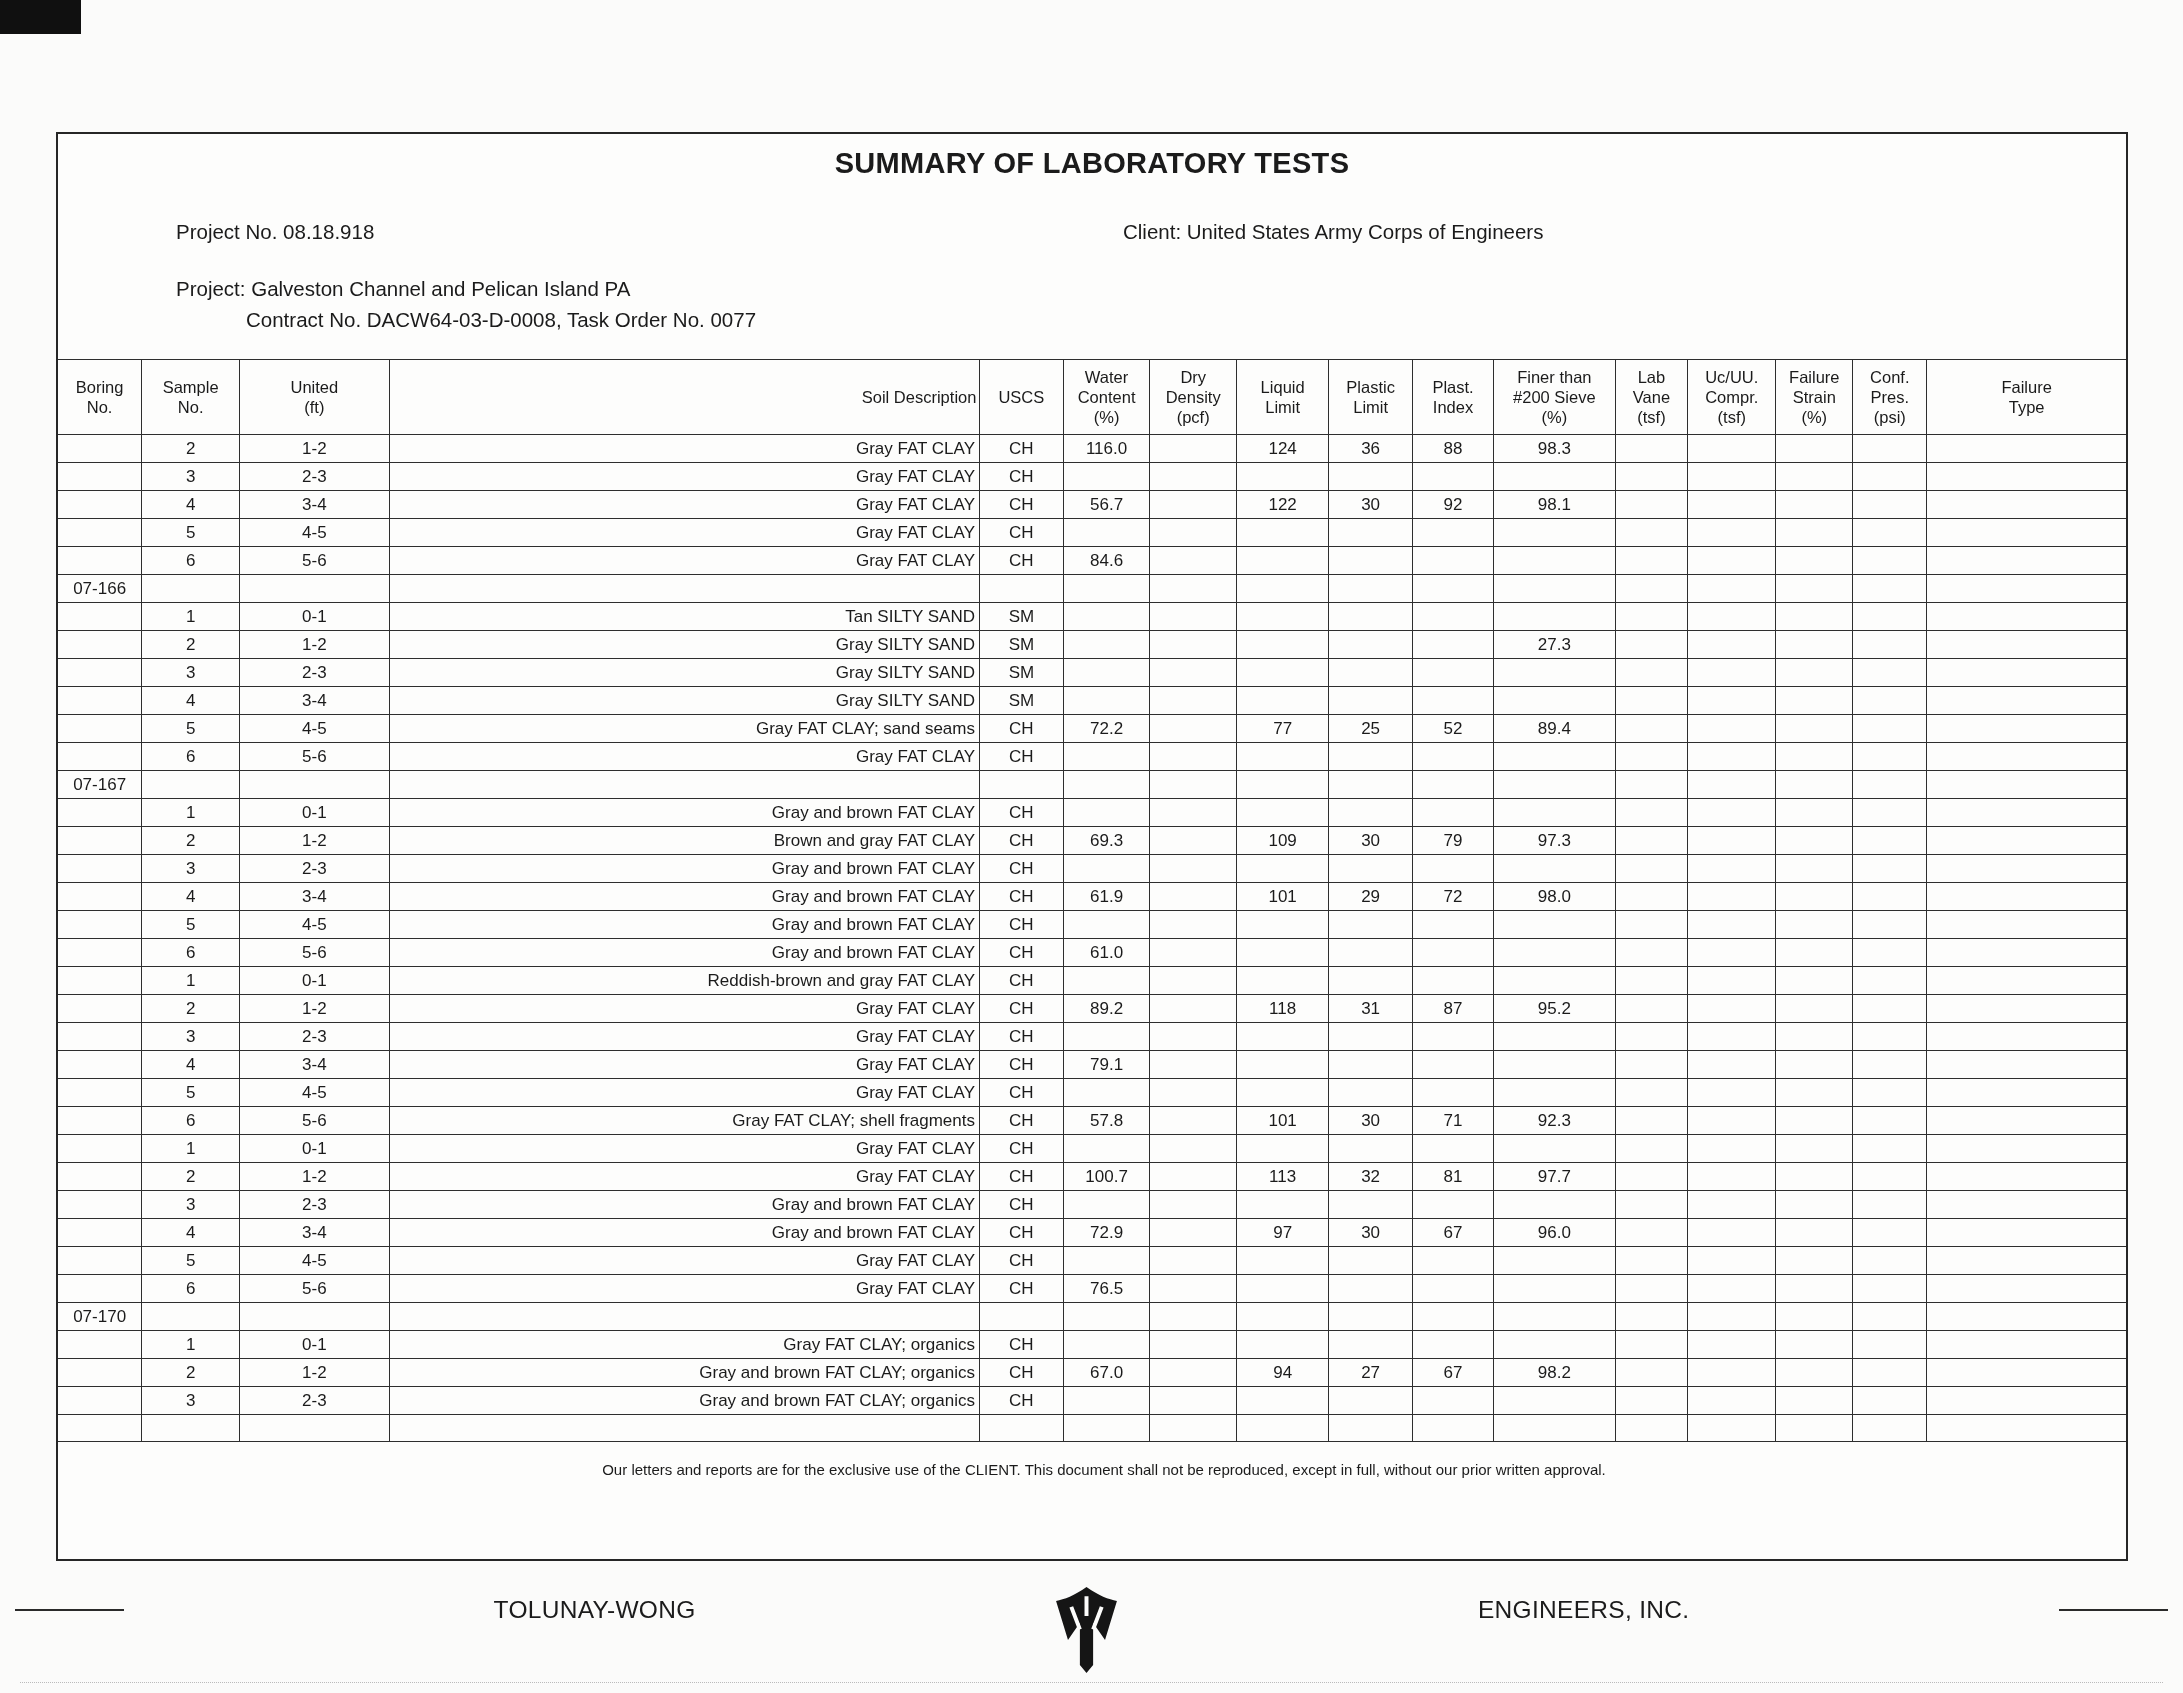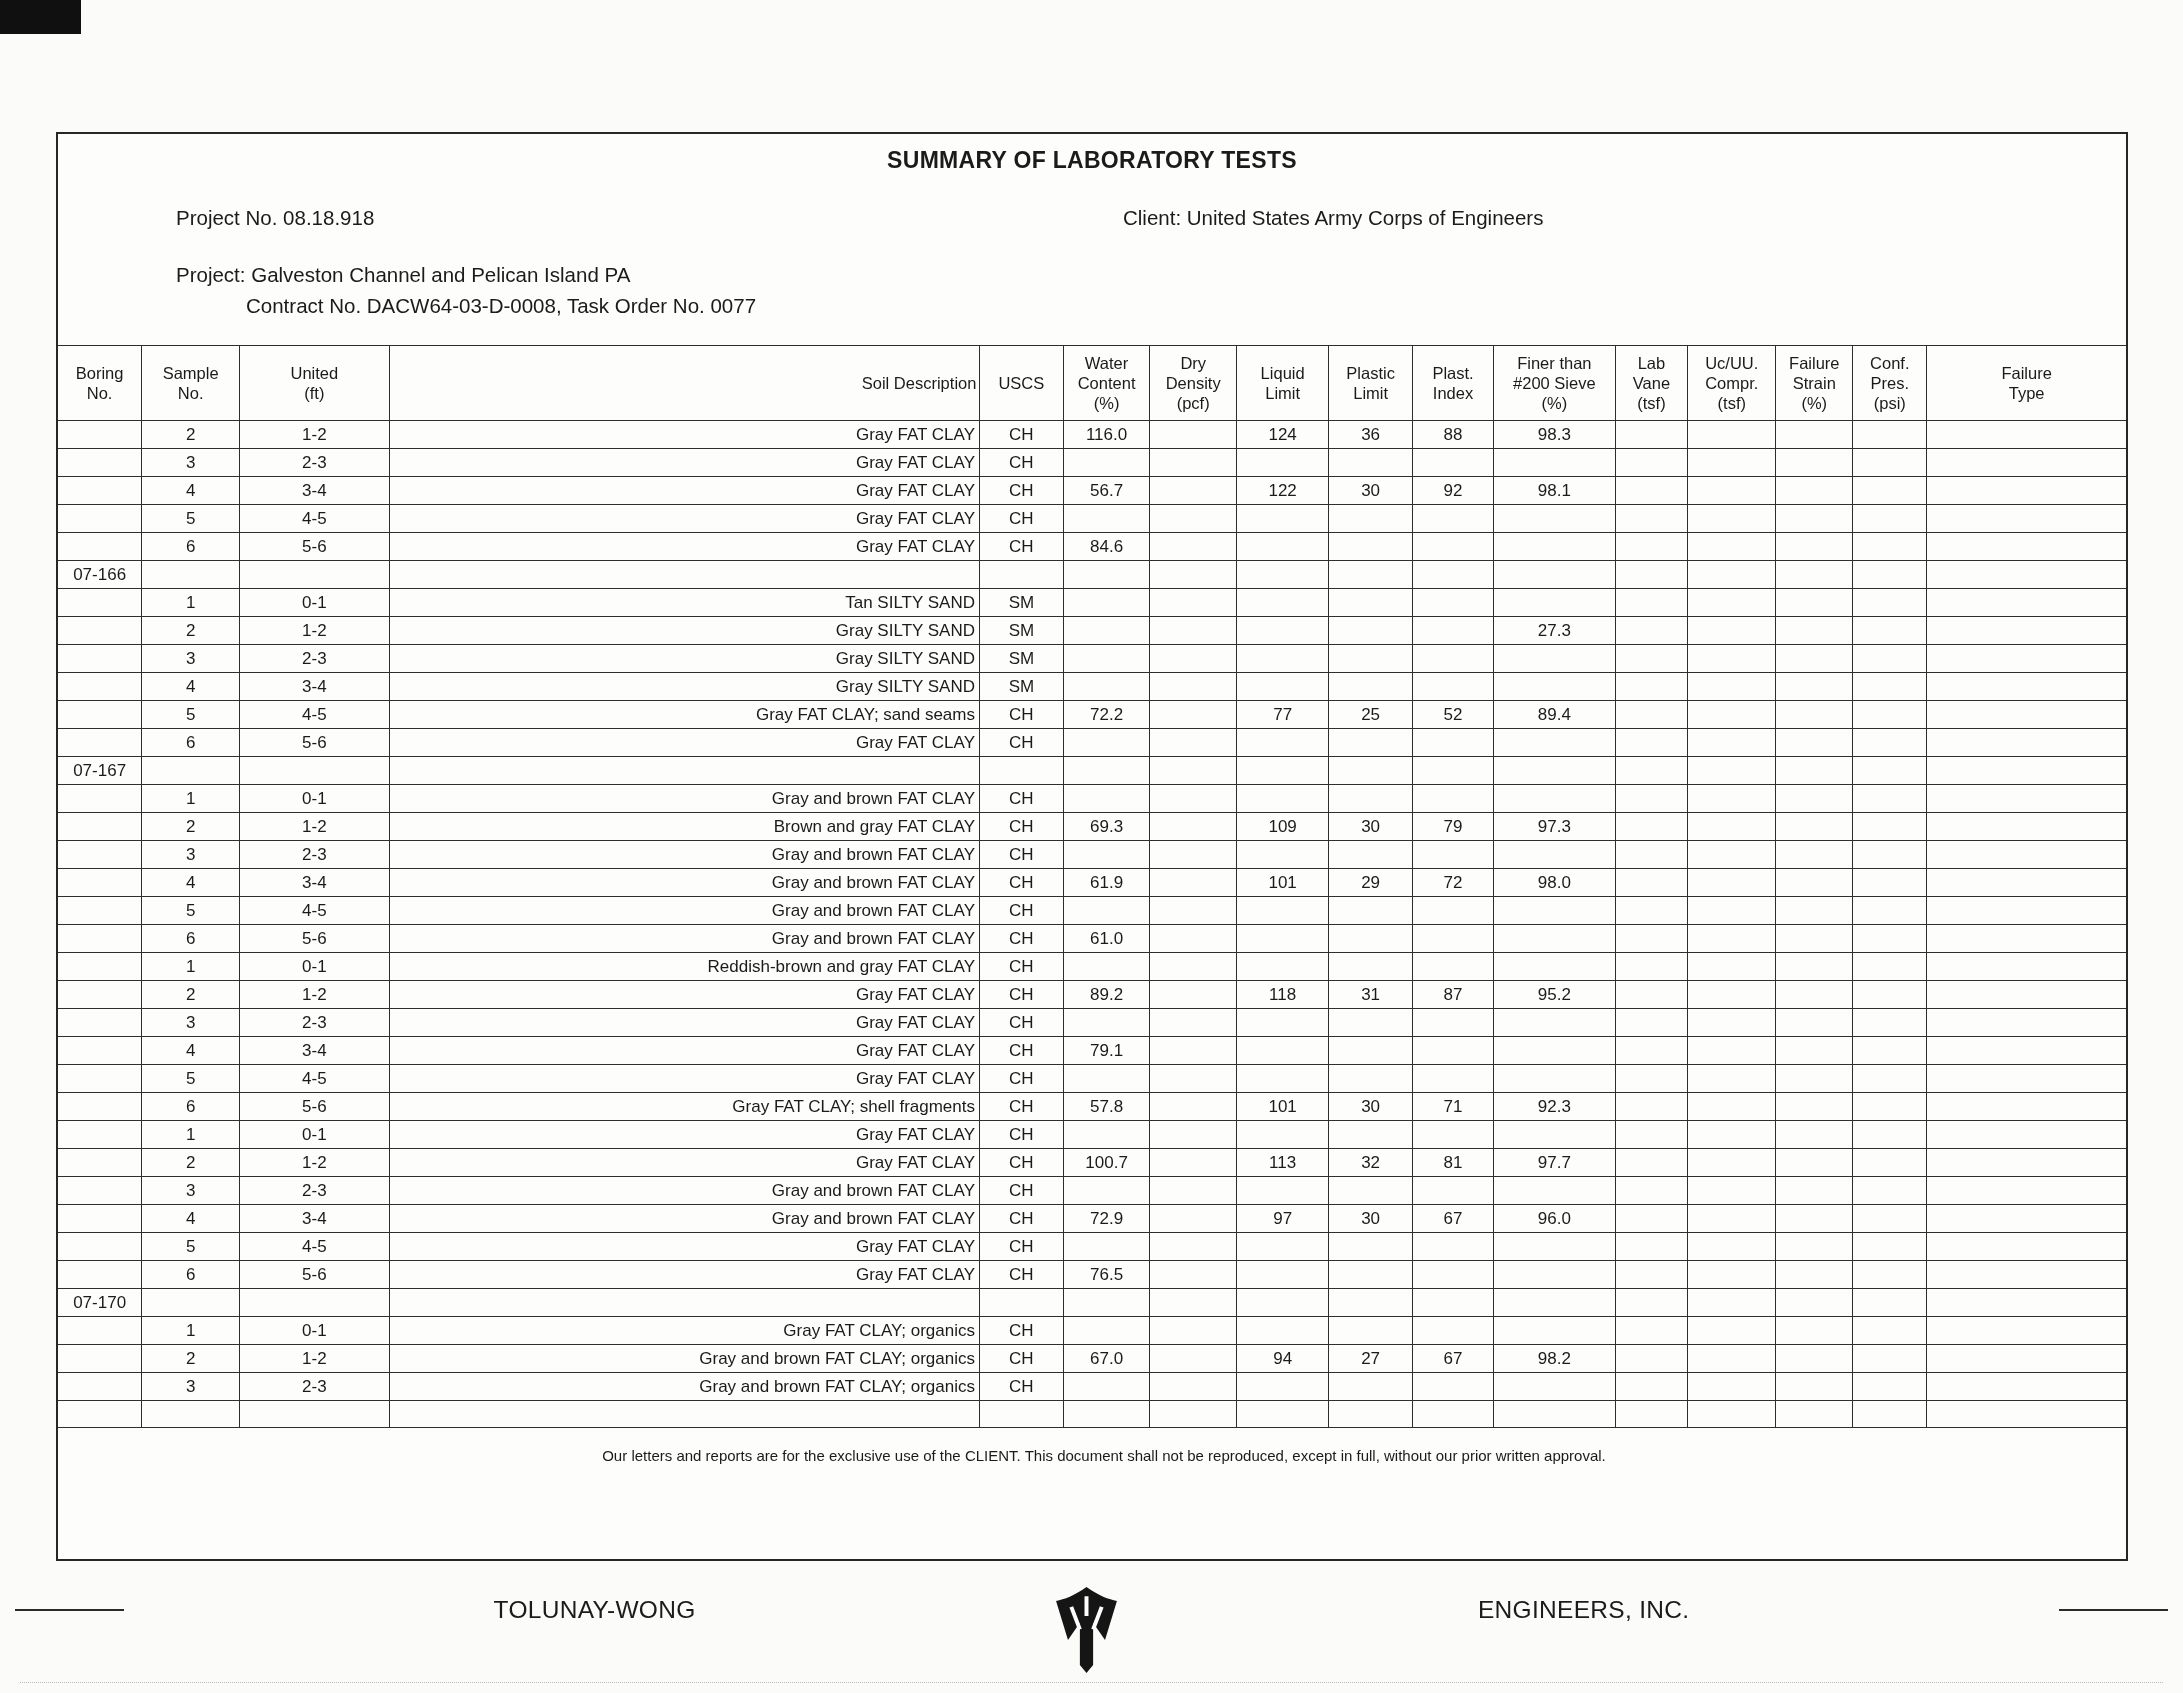--- a/index.html
+++ b/index.html
@@ -15,26 +15,26 @@
     position:absolute; left:0; top:0; width:81px; height:34px;
     background:#101010;
   }
   .frame {
     position:absolute; left:56px; top:132px; width:2072px; height:1429px;
     border:2px solid #262626;
     background:#fdfdfc;
   }
   .doc-title {
     text-align:center;
-    font-size:23px;
+    font-size:29px;
     font-weight:bold;
     margin-top:13.2px;
     letter-spacing:0.3px;
   }
-  .meta-row1 { position:relative; margin-top:32px; font-size:20.5px; height:25px; }
+  .meta-row1 { position:relative; margin-top:40px; font-size:20.5px; height:25px; }
   .project-no { position:absolute; left:118px; top:0; }
   .client { position:absolute; left:1065px; top:0; }
   .project-block { margin-top:28px; margin-left:118px; font-size:20.5px; line-height:31px; }
   .contract-line { margin-left:70px; }
 
   table.lab {
     width:100%;
     border-collapse:collapse;
     table-layout:fixed;
     margin-top:24px;

